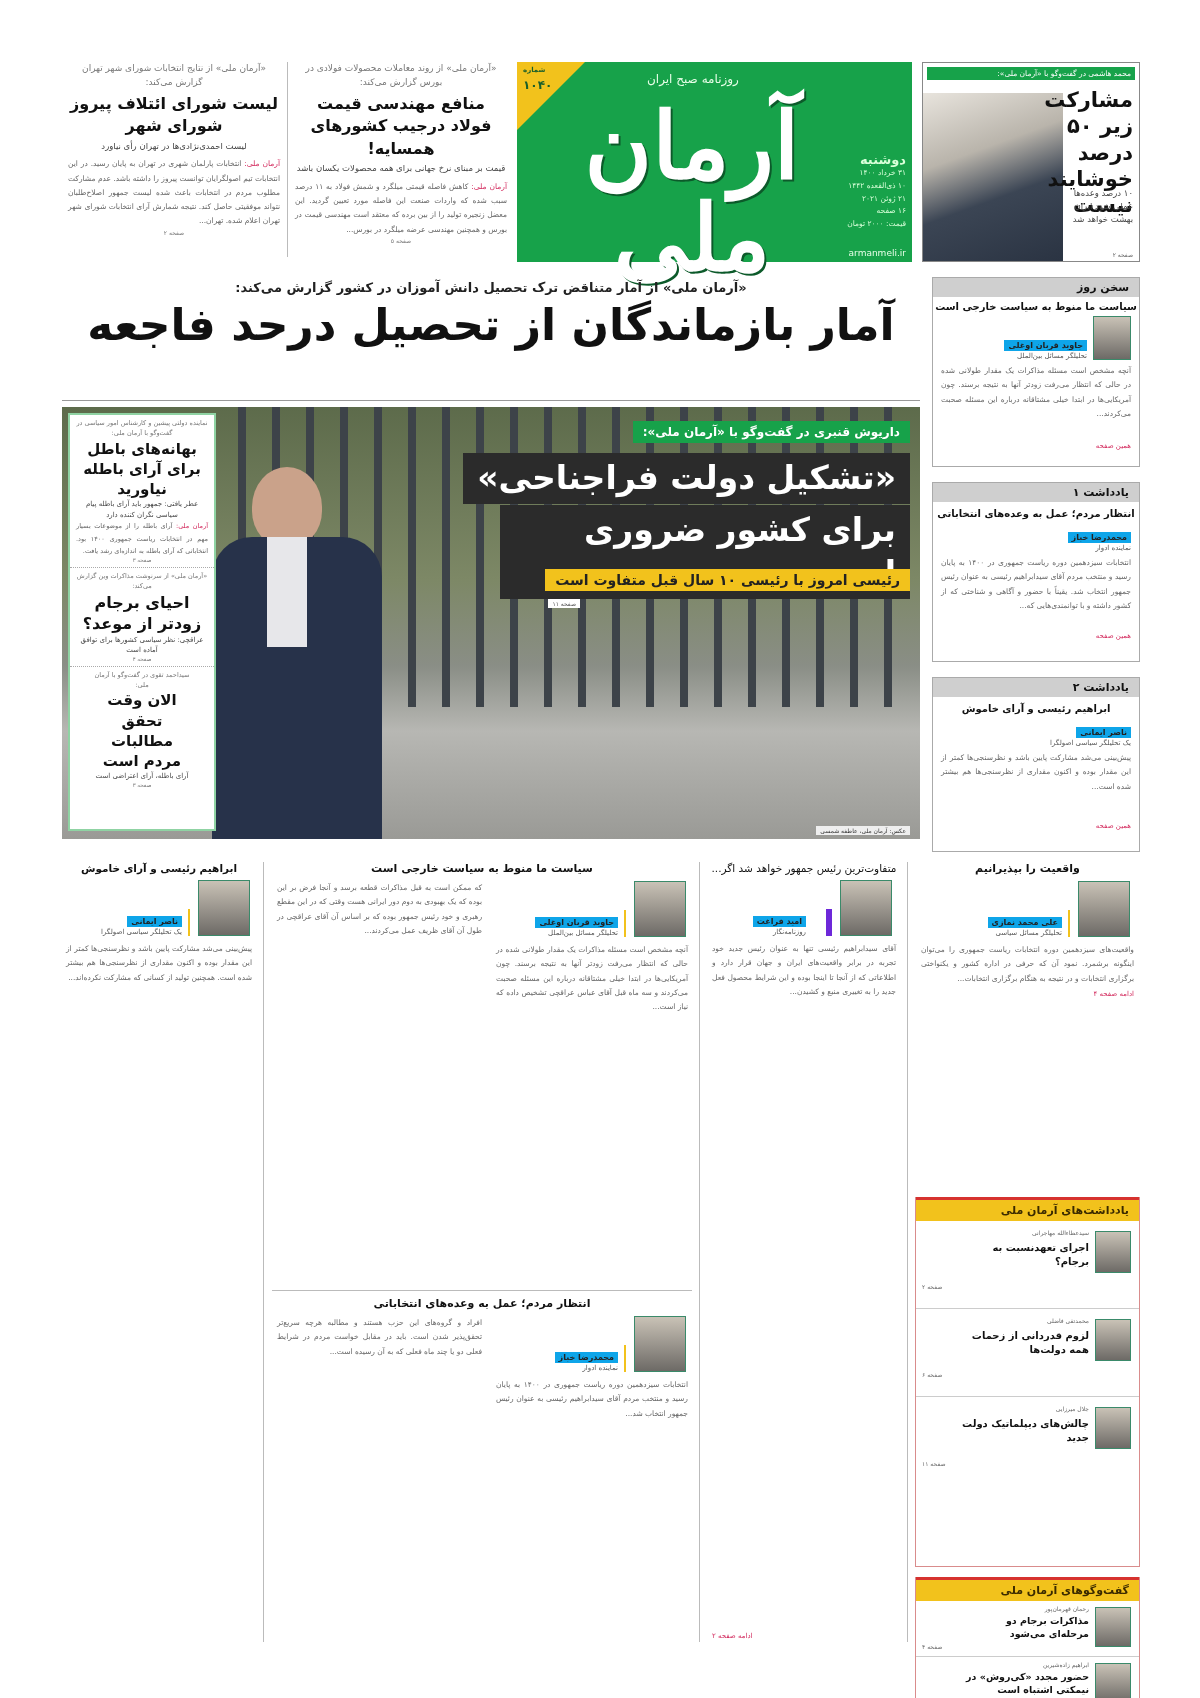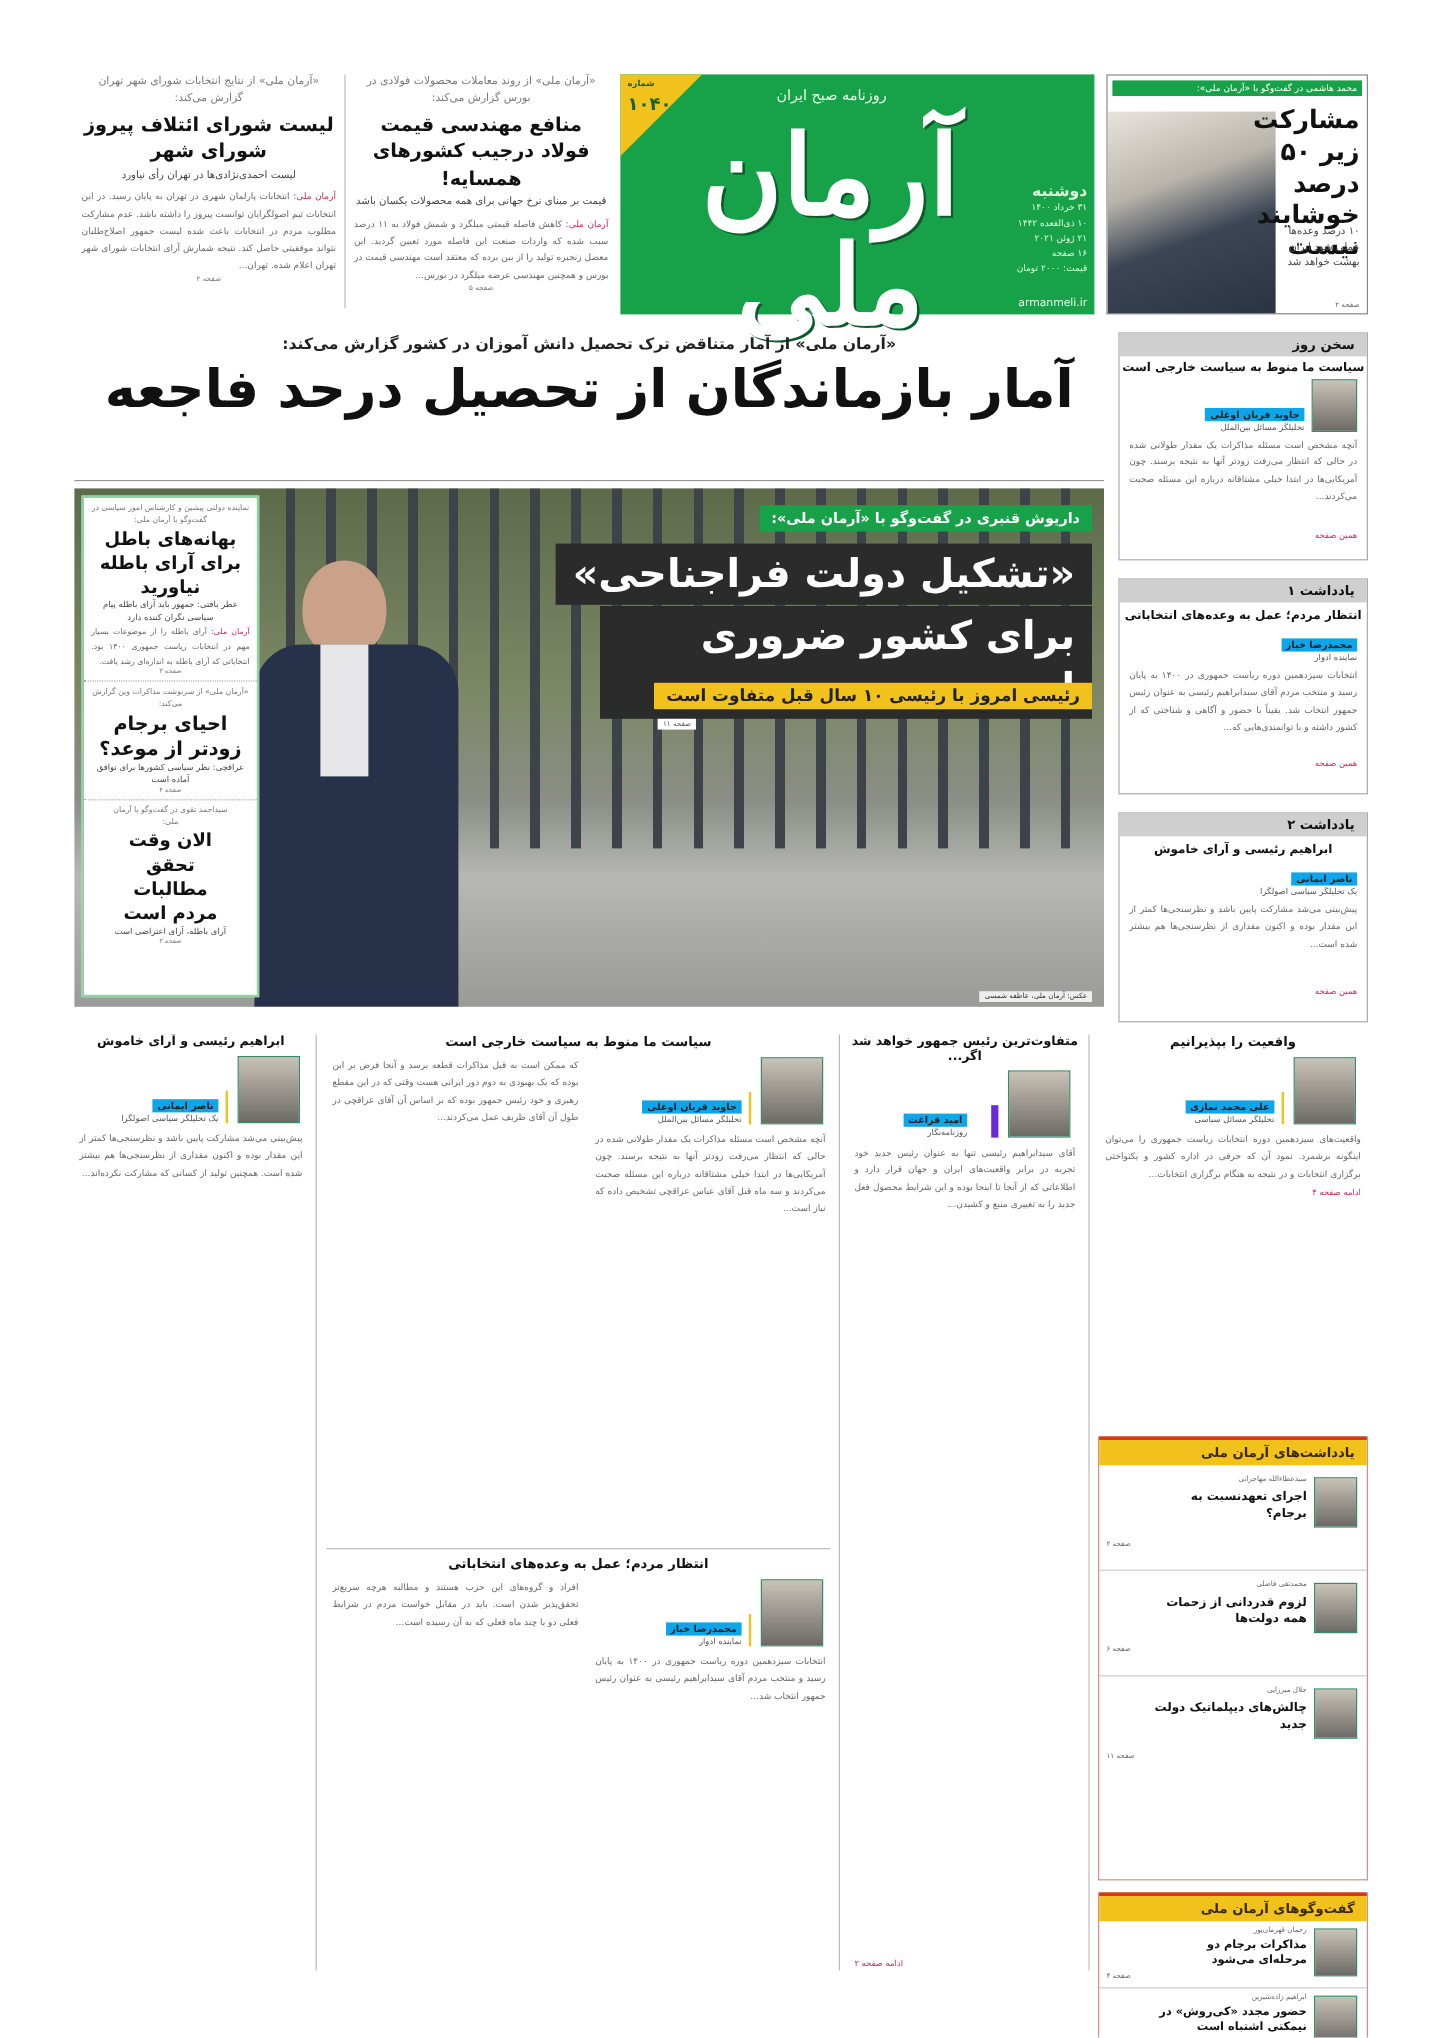--- a/index.html
+++ b/index.html
@@ -30,21 +30,21 @@
     <div class="abs photo" style="left:0;top:30px;width:140px;height:170px;background:linear-gradient(160deg,#e8e4dd 0%,#b9b4ab 35%,#3b4554 60%,#2a3342 100%)"></div>
     <div class="abs" style="right:4px;top:4px;left:4px;background:#17a24a;color:#fff;font-size:7.5px;padding:2px 4px;text-align:right">محمد هاشمی در گفت‌وگو با «آرمان ملی»:</div>
     <div class="abs hl" style="right:6px;top:24px;width:120px;font-size:21px;line-height:1.25;text-align:right">مشارکت زیر ۵۰ درصد خوشایند نیست</div>
     <div class="abs" style="right:6px;top:124px;width:70px;font-size:8.5px;line-height:1.55;color:#444;text-align:right">۱۰ درصد وعده‌ها عملی شود ایران بهشت خواهد شد</div>
     <div class="abs" style="right:6px;bottom:3px;font-size:6px;color:#666">صفحه ۲</div>
   </div>
 
   <div class="abs masthead" style="right:228px;top:0;width:395px;height:200px">
     <div class="abs" style="left:0;top:0;width:0;height:0;border-top:68px solid #f2c21c;border-right:68px solid transparent"></div>
     <div class="abs" style="left:6px;top:4px;font-size:7px;color:#1a5f2a;font-weight:bold">شماره</div>
-    <div class="abs" style="left:6px;top:16px;font-size:15px;color:#1a5f2a;font-weight:bold">۱۰۴۰</div>
+    <div class="abs" style="left:6px;top:16px;font-size:12px;color:#1a5f2a;font-weight:bold">۱۰۴۰</div>
     <div class="abs" style="left:130px;top:10px;font-size:12px;color:#e8ffe8">روزنامه صبح ایران</div>
     <div class="abs" style="left:30px;top:38px;width:290px;font-family:'DejaVu Serif',serif;font-size:92px;font-weight:bold;color:#fff;text-shadow:2px 2px 0 #0c5a2a;text-align:center;line-height:1">آرمان ملی</div>
     <div class="abs" style="right:6px;top:90px;width:62px;text-align:right;color:#d7ffd8">
       <div style="font-size:13px;font-weight:bold">دوشنبه</div>
       <div style="font-size:7.5px;line-height:1.7">۳۱ خرداد ۱۴۰۰</div>
       <div style="font-size:7.5px;line-height:1.7">۱۰ ذی‌القعده ۱۴۴۲</div>
       <div style="font-size:7.5px;line-height:1.7">۲۱ ژوئن ۲۰۲۱</div>
       <div style="font-size:7.5px;line-height:1.7">۱۶ صفحه</div>
       <div style="font-size:7.5px;line-height:1.7">قیمت: ۲۰۰۰ تومان</div>
     </div>
@@ -155,21 +155,21 @@
         <span class="label-y">علی محمد نمازی</span>
         <div style="font-size:7px;color:#555">تحلیلگر مسائل سیاسی</div>
       </div>
     </div>
     <div class="body-text" style="padding:0 6px">واقعیت‌های سیزدهمین دوره انتخابات ریاست جمهوری را می‌توان اینگونه برشمرد. نمود آن که حرفی در اداره کشور و یکنواختی برگزاری انتخابات و در نتیجه به هنگام برگزاری انتخابات...</div>
     <div class="red" style="font-size:7px;padding:4px 6px">ادامه صفحه ۴</div>
   </div>
   <div class="rule-v" style="right:232px;top:800px;height:780px"></div>
 
   <div class="abs" style="right:240px;top:800px;width:192px;height:780px;overflow:hidden">
-    <div style="font-size:10.5px;font-weight:bold;text-align:center">متفاوت‌ترین رئیس جمهور خواهد شد اگر...</div>
+    <div style="font-size:10.5px;font-weight:normal;text-align:center">متفاوت‌ترین رئیس جمهور خواهد شد اگر...</div>
     <div style="display:flex;gap:8px;align-items:flex-end;padding:6px 8px">
       <div class="avatar" style="width:52px;height:56px"></div>
       <div style="text-align:right;border-right:6px solid #6d28d9;padding-right:20px">
         <span class="label-y">امید فراغت</span>
         <div style="font-size:7px;color:#555">روزنامه‌نگار</div>
       </div>
     </div>
     <div class="body-text" style="padding:0 4px">آقای سیدابراهیم رئیسی تنها به عنوان رئیس جدید خود تجربه در برابر واقعیت‌های ایران و جهان قرار دارد و اطلاعاتی که از آنجا تا اینجا بوده و این شرایط محصول فعل جدید را به تغییری منبع و کشیدن...</div>
     <div class="abs red" style="left:4px;bottom:2px;font-size:7px">ادامه صفحه ۲</div>
   </div>

